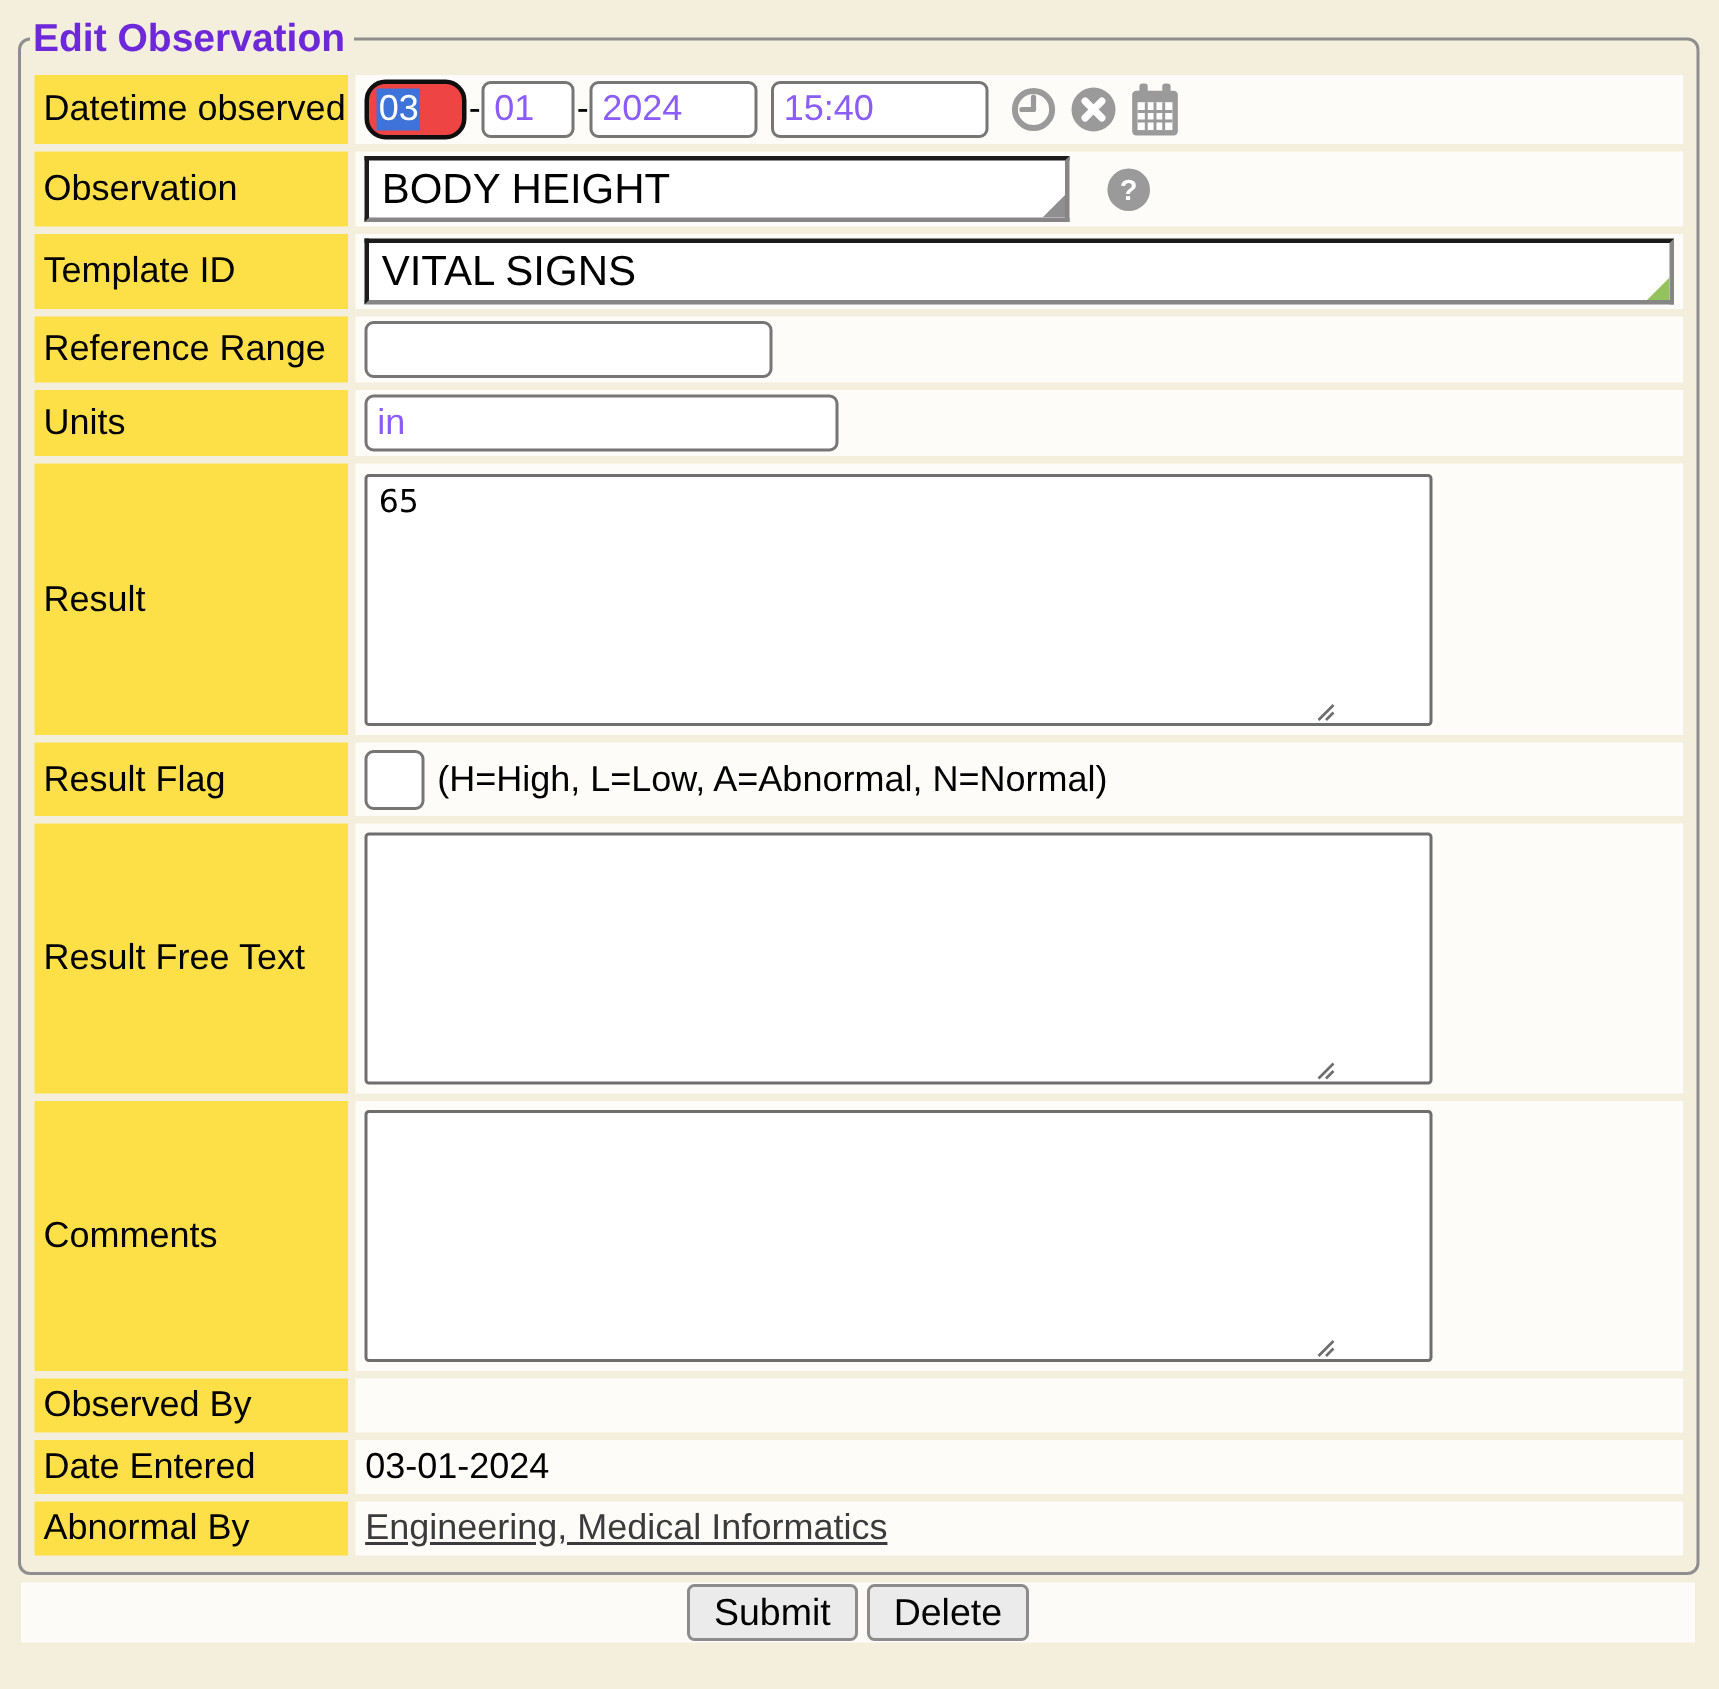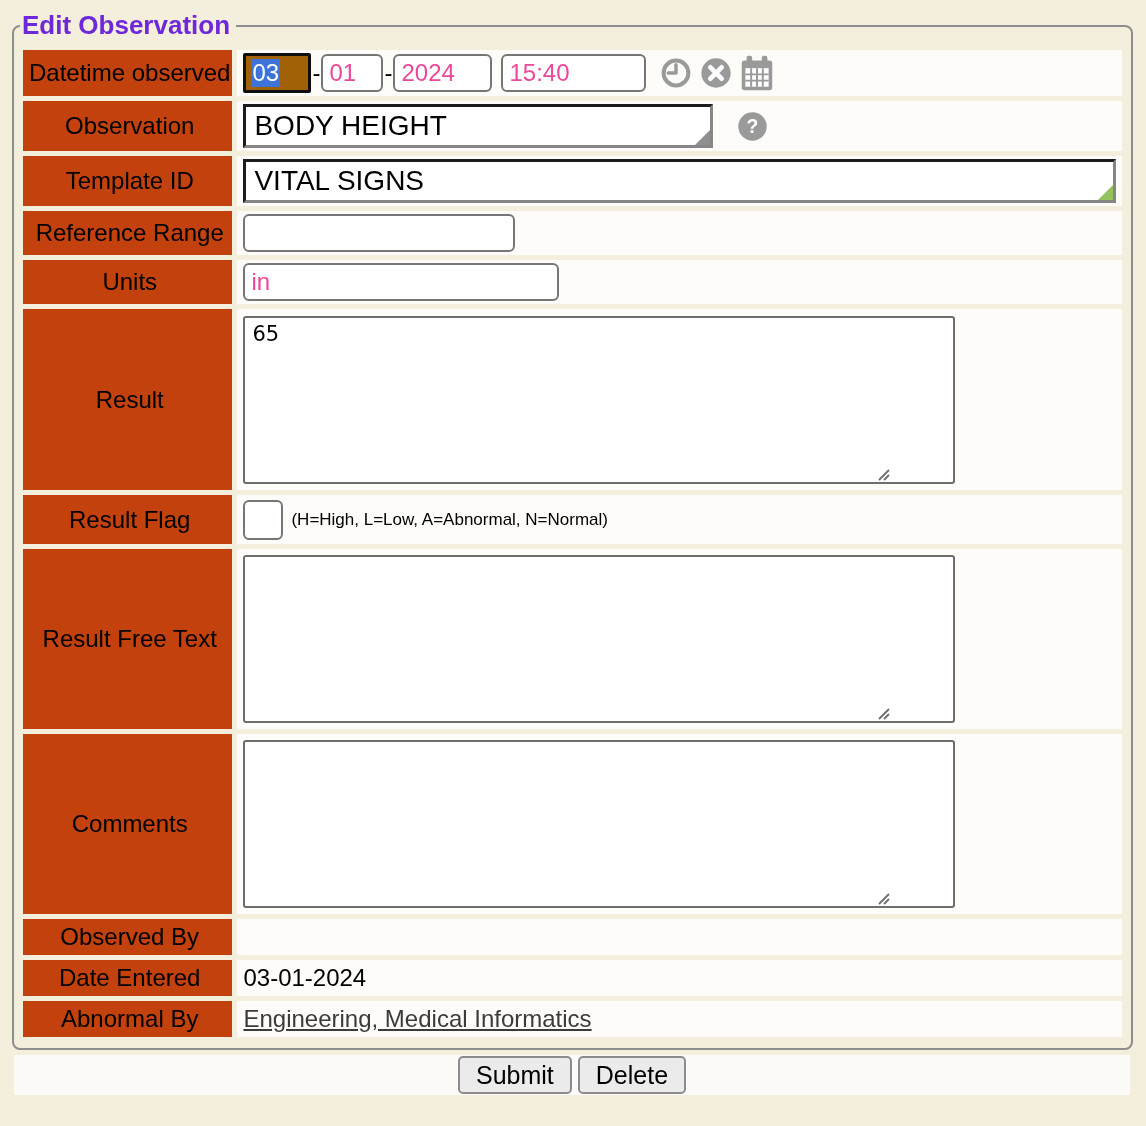--- a/index.html
+++ b/index.html
@@ -24,53 +24,52 @@
     color:#6d28d9;
     padding:0 6px 0 2px;
     margin-left:2px;
   }
   table.obs-table {
     width:100%;
     border-collapse:separate;
     border-spacing:5px;
   }
   td.lbl {
-    background:#c2410c;
+    background:#fde047;
     width:222px;
     font-size:24px;
     padding:2px 2px 2px 6px;
     vertical-align:middle;
     white-space:nowrap;
-    text-align:center;
   }
   td.val {
     background:#fdfcf9;
     padding:3px 6px;
     vertical-align:middle;
     font-size:24px;
   }
   .row-flex { display:flex; align-items:center; }
 
   
   .tinput {
     font-family:"Liberation Sans", sans-serif;
     font-size:24px;
-    color:#ec4899;
+    color:#8b5cf6;
     background:#fff;
     border:2px solid #767676;
     border-radius:6px;
     height:38px;
     padding:0 6px;
     outline:none;
   }
   .fake-input {
     display:inline-flex; align-items:center;
-    background:#a16207;
+    background:#ef4444;
     border:3px solid #0f0f0f;
-    border-radius:2px;
+    border-radius:14px;
     height:40px; width:68px;
     padding:0 5px;
     font-size:24px;
   }
   .fake-input .sel { background:#3e74da; color:#fff; padding:0 1px; }
   .sep { margin:0 1px; font-size:24px; }
 
   
   .fselect {
     position:relative;
@@ -103,21 +102,21 @@
     border-radius:3px;
     font-family:"DejaVu Sans", sans-serif;
     font-size:21px;
     padding:4px 7px;
     resize:none;
     outline:none;
   }
   .grip { position:absolute; right:3px; bottom:3px; }
 
   .flag-input { width:40px; height:40px; padding:0 4px; }
-  .flag-hint { margin-left:8px; font-size:17px; }
+  .flag-hint { margin-left:8px; font-size:24px; }
 
   .icon-row { display:inline-flex; align-items:center; gap:8px; margin-left:14px; }
   .icon-btn { display:inline-flex; cursor:pointer; }
   .help-wrap { margin-left:24px; display:inline-flex; }
 
   a.entered-link { color:#3b3b3b; text-decoration:underline; }
 
   .btn-strip {
     margin:5px 16px 0 14px;
     width:1116px;
@@ -152,21 +151,21 @@
         <tr>
       <td class="lbl">Datetime observed</td>
       <td class="val">
         <div class="row-flex">
           <span class="fake-input">
                 <span class="sel">03</span>
               </span>
           <span class="sep">-</span>
           <input class="tinput" style="width: 62px;" value="01">
           <span class="sep">-</span>
-          <input class="tinput" style="width: 99px;" value="2024">
+          <input class="tinput" style="width: 112px;" value="2024">
           <input class="tinput" style="width: 145px; margin-left: 9px;" value="15:40">
           <span class="icon-row">
             <span class="icon-btn">
               <svg width="32" height="32" viewBox="0 0 24 24">
                 <circle cx="12" cy="12" r="9.3" fill="none" stroke="#9a9a9a" stroke-width="3"></circle>
                 <path d="M12 12 L12 5.8 M12 12 L6.2 12" stroke="#9a9a9a" stroke-width="2.6" stroke-linecap="round" fill="none"></path>
               </svg>
             </span>
             <span class="icon-btn">
               <svg width="32" height="32" viewBox="0 0 24 24">

